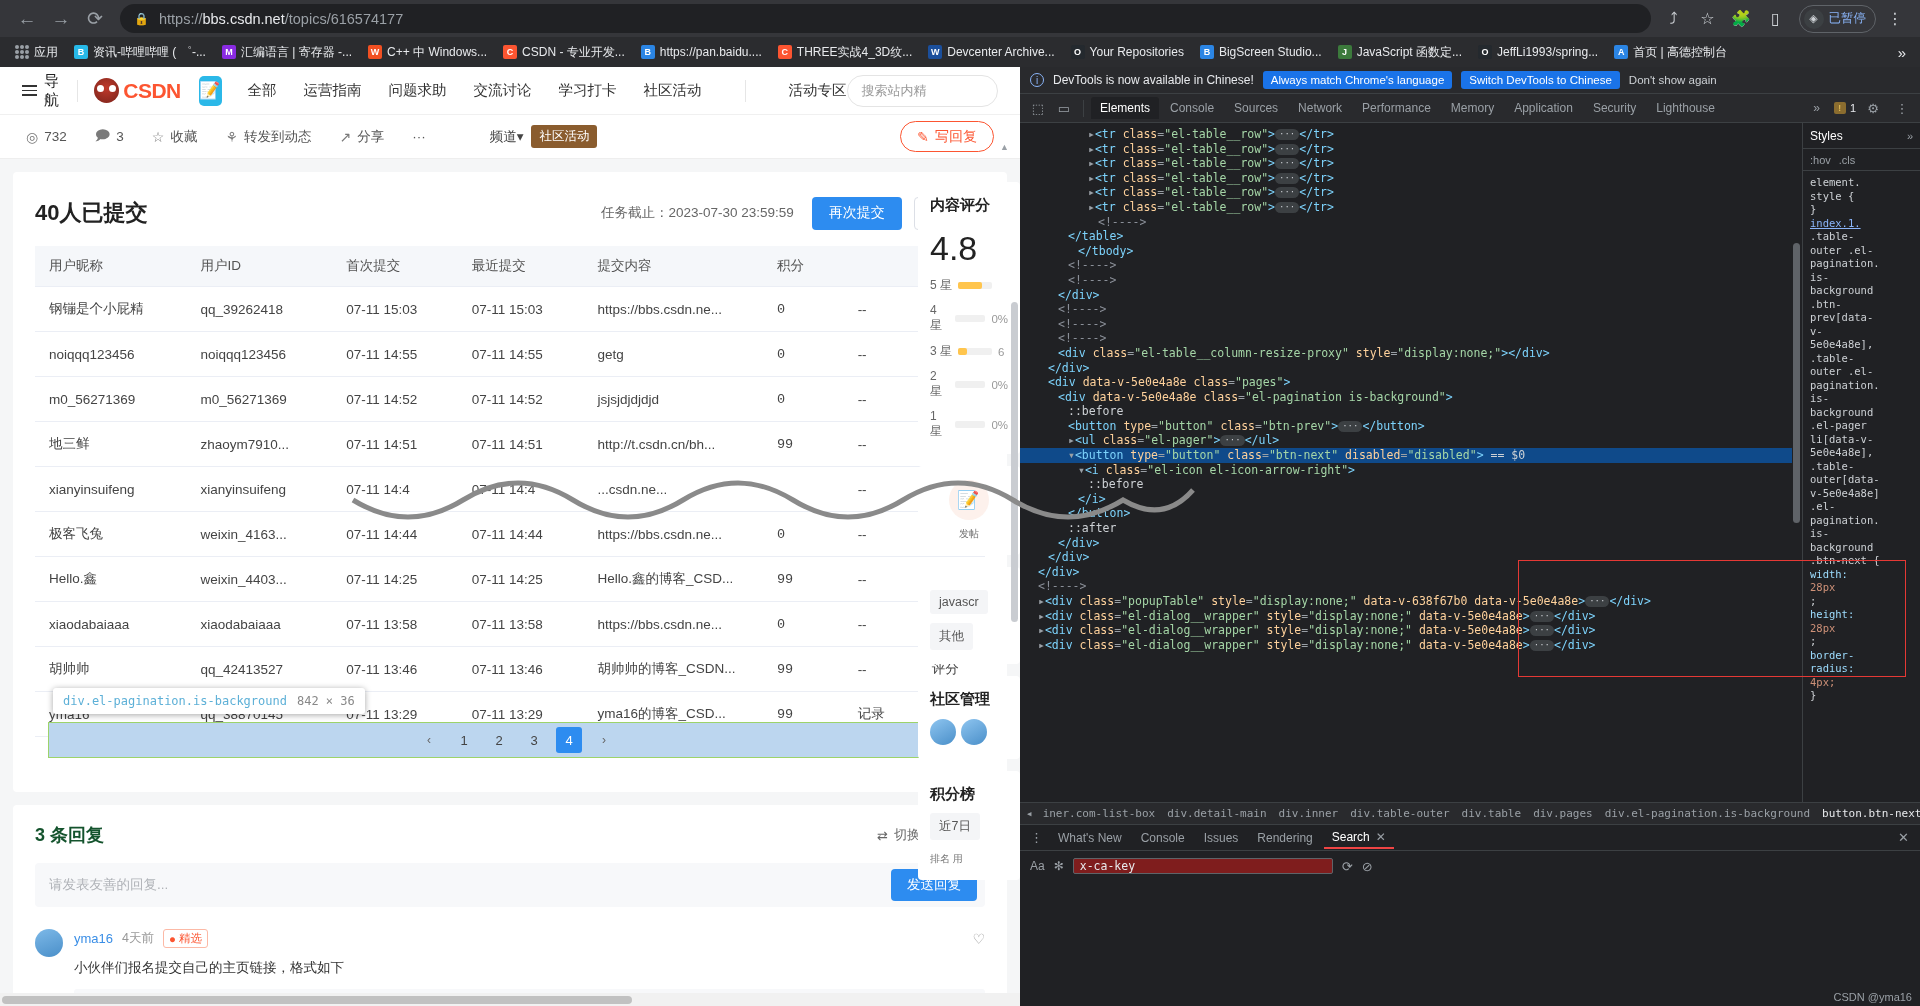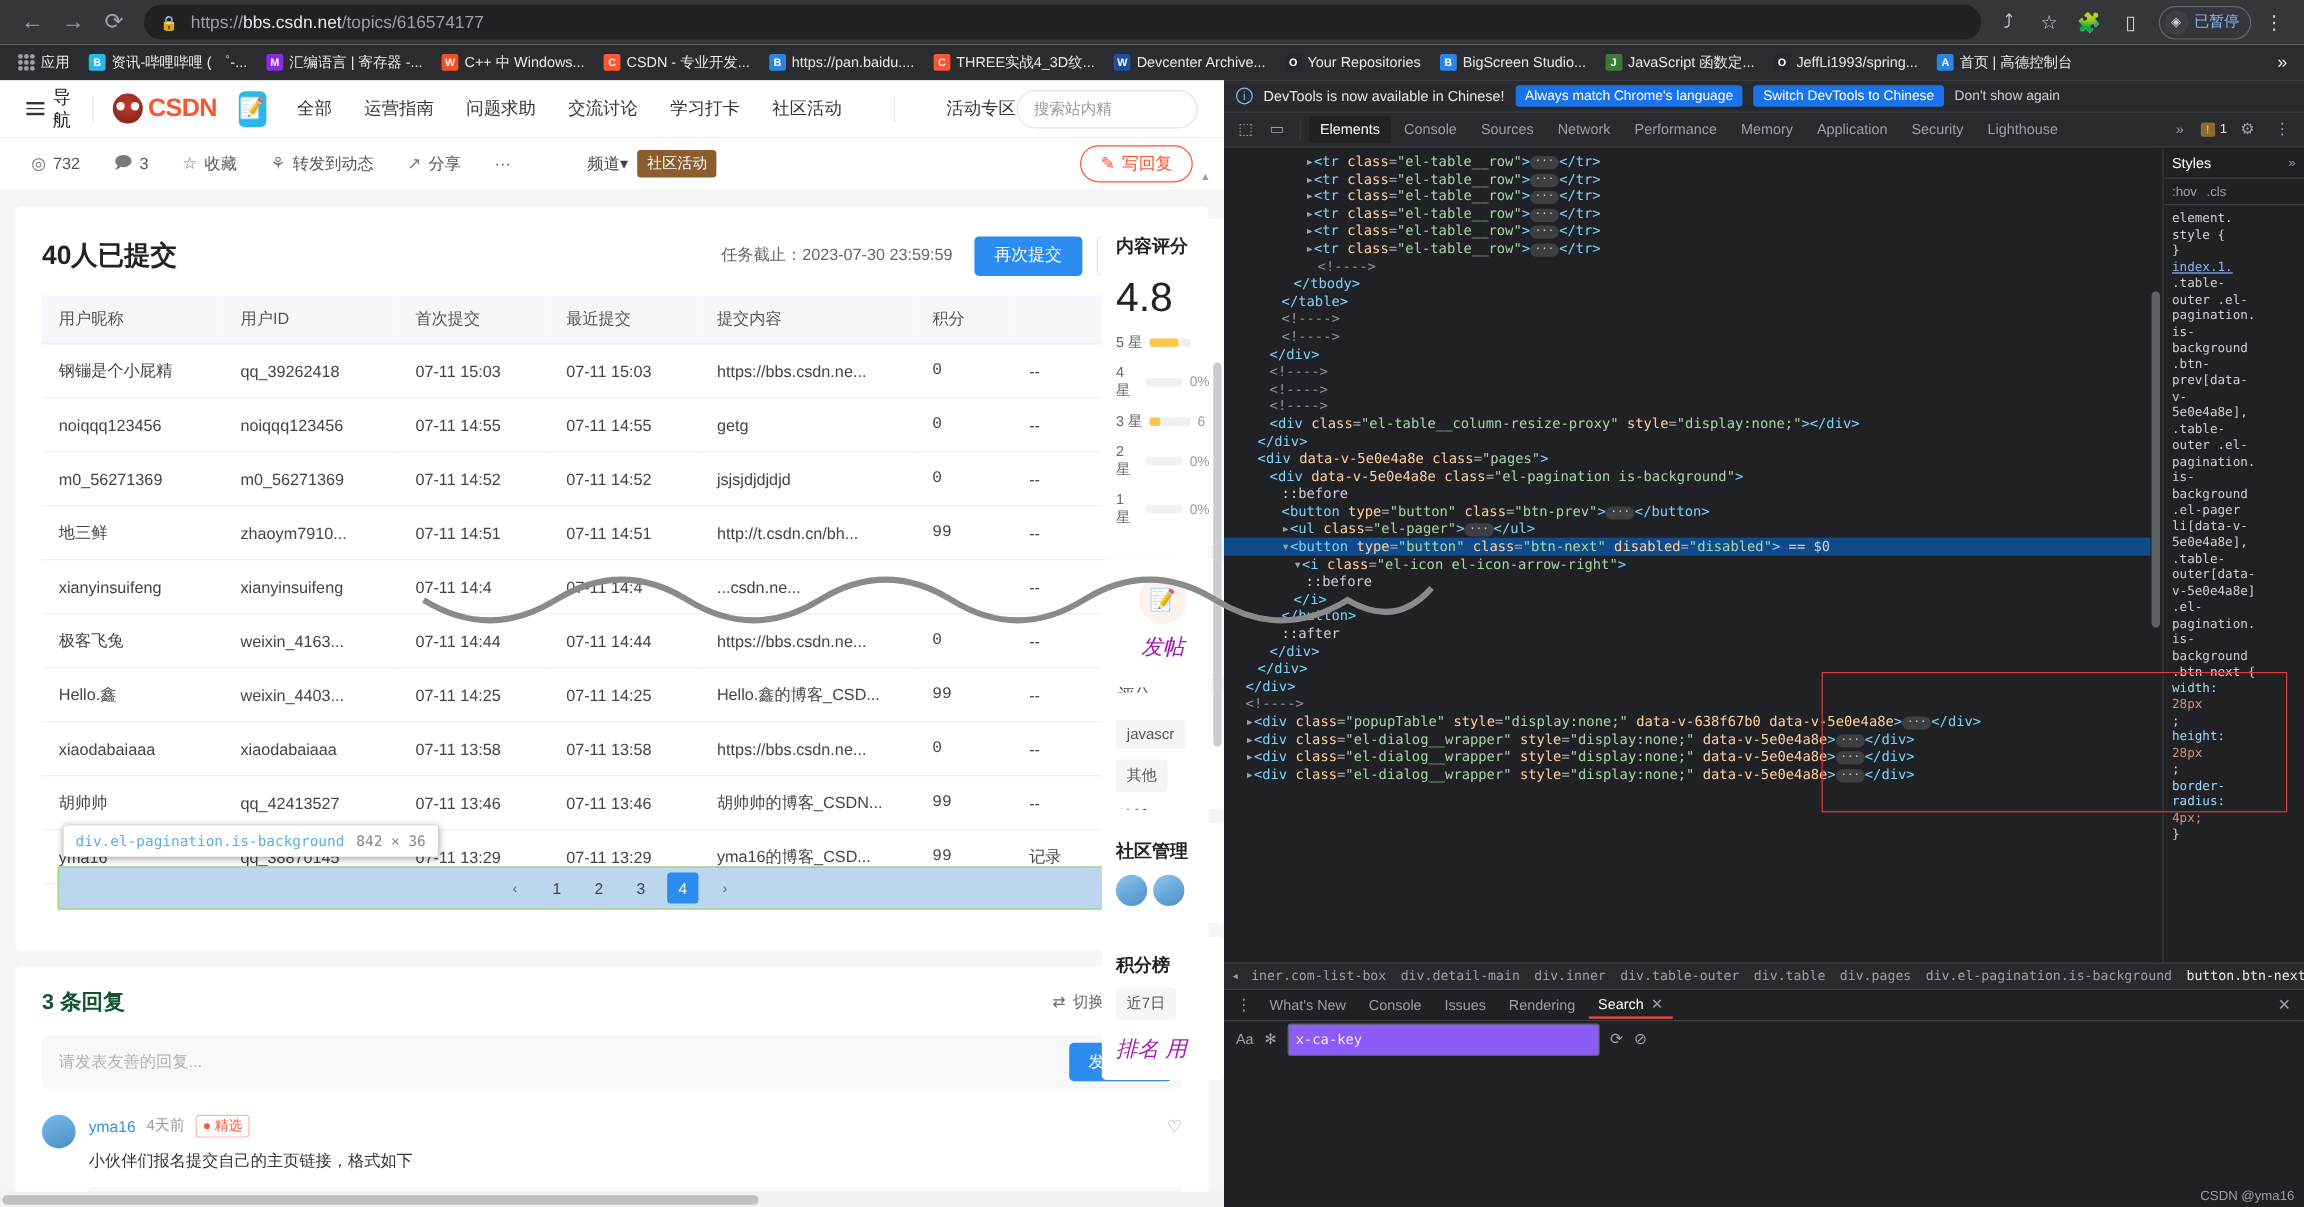--- a/index.html
+++ b/index.html
@@ -238,21 +238,21 @@
   .big-score { font-size: 34px; color: #222; margin-top: 14px; }
   .star-row { display: flex; align-items: center; gap: 6px; margin-top: 9px; font-size: 12px; color: #666; }
   .star-bar { width: 34px; height: 7px; background: #f0f0f0; border-radius: 2px; }
   .star-bar i { display: block; height: 100%; background: #ffc54d; border-radius: 2px; }
   .pct { font-size: 11.5px; color: #999; }
   .side-icon-btn {
     width: 40px; height: 40px; border-radius: 50%; background: #fdf1ec;
     display: flex; align-items: center; justify-content: center; margin: 0 auto;
     font-size: 18px; color: #fc5531;
   }
-  .side-icon-cap { text-align: center; font-size: 18px; color: #a21caf; margin-top: 7px; font-style: italic; }
+  .side-icon-cap { text-align: center; font-size: 10px; color: #737373; margin-top: 7px; }
   .tag-pill {
     display: inline-block; background: #f4f5f7; color: #555; border-radius: 3px;
     font-size: 12.5px; padding: 5px 9px; margin-top: 9px;
   }
   .admin-avatars { display: flex; gap: 5px; margin-top: 10px; }
   .admin-avatars i {
     width: 26px; height: 26px; border-radius: 50%; display: block;
     background: linear-gradient(150deg,#8ec5f0,#4a8fc9);
   }
   .side-scroll {
@@ -395,21 +395,21 @@
   .drawer-tabs .dots { color: #9aa0a6; font-size: 13px; padding: 0 4px; }
   .dtab { padding: 3px 8px; font-size: 12px; color: #9aa0a6; }
   .dtab.active { color: #fff; border-bottom: 2px solid #ef4444; text-align: center; }
   .dtab .x { margin-left: 6px; color: #9aa0a6; }
   .drawer-close { margin-left: auto; color: #9aa0a6; font-size: 13px; padding-right: 5px; }
   .search-row {
     height: 30px; display: flex; align-items: center; gap: 9px; padding: 0 10px;
   }
   .aa { color: #9aa0a6; font-size: 12px; }
   .srch-input {
-    width: 260px; height: 27px; background: #8b5cf6; border: 1px solid #5f6368;
+    width: 260px; height: 16px; background: #7f1d1d; border: 1px solid #5f6368;
     border-radius: 2px; color: #e8eaed; font-size: 11.5px; padding: 0 6px;
     font-family: "DejaVu Sans Mono", monospace;
   }
   .srch-ic { color: #9aa0a6; font-size: 13px; }
   .drawer-body { flex: 1; }
 
   
   .watermark {
     position: absolute; left: 345px; top: 396px; width: 890px; height: 110px;
     z-index: 40; pointer-events: none;
@@ -867,22 +867,22 @@
         <div class="dom-scroll">
             <div class="thumb"></div>
           </div>
       <div class="dom-line" style="padding-left: 68px;"><span class="tri">▸</span><span class="tg">&lt;tr</span> <span class="at">class</span>=<span class="av">"el-table__row"</span><span class="tg">&gt;</span><span class="ellip">···</span><span class="tg">&lt;/tr&gt;</span></div>
           <div class="dom-line" style="padding-left: 68px;"><span class="tri">▸</span><span class="tg">&lt;tr</span> <span class="at">class</span>=<span class="av">"el-table__row"</span><span class="tg">&gt;</span><span class="ellip">···</span><span class="tg">&lt;/tr&gt;</span></div>
           <div class="dom-line" style="padding-left: 68px;"><span class="tri">▸</span><span class="tg">&lt;tr</span> <span class="at">class</span>=<span class="av">"el-table__row"</span><span class="tg">&gt;</span><span class="ellip">···</span><span class="tg">&lt;/tr&gt;</span></div>
           <div class="dom-line" style="padding-left: 68px;"><span class="tri">▸</span><span class="tg">&lt;tr</span> <span class="at">class</span>=<span class="av">"el-table__row"</span><span class="tg">&gt;</span><span class="ellip">···</span><span class="tg">&lt;/tr&gt;</span></div>
           <div class="dom-line" style="padding-left: 68px;"><span class="tri">▸</span><span class="tg">&lt;tr</span> <span class="at">class</span>=<span class="av">"el-table__row"</span><span class="tg">&gt;</span><span class="ellip">···</span><span class="tg">&lt;/tr&gt;</span></div>
           <div class="dom-line" style="padding-left: 68px;"><span class="tri">▸</span><span class="tg">&lt;tr</span> <span class="at">class</span>=<span class="av">"el-table__row"</span><span class="tg">&gt;</span><span class="ellip">···</span><span class="tg">&lt;/tr&gt;</span></div>
           <div class="dom-line" style="padding-left: 78px;"><span class="cm">&lt;!----&gt;</span></div>
+          <div class="dom-line" style="padding-left: 48px;"><span class="tg">&lt;/table&gt;</span></div>
           <div class="dom-line" style="padding-left: 58px;"><span class="tg">&lt;/tbody&gt;</span></div>
-          <div class="dom-line" style="padding-left: 48px;"><span class="tg">&lt;/table&gt;</span></div>
           <div class="dom-line" style="padding-left: 48px;"><span class="cm">&lt;!----&gt;</span></div>
           <div class="dom-line" style="padding-left: 48px;"><span class="cm">&lt;!----&gt;</span></div>
           <div class="dom-line" style="padding-left: 38px;"><span class="tg">&lt;/div&gt;</span></div>
           <div class="dom-line" style="padding-left: 38px;"><span class="cm">&lt;!----&gt;</span></div>
           <div class="dom-line" style="padding-left: 38px;"><span class="cm">&lt;!----&gt;</span></div>
           <div class="dom-line" style="padding-left: 38px;"><span class="cm">&lt;!----&gt;</span></div>
           <div class="dom-line" style="padding-left: 38px;"><span class="tg">&lt;div</span> <span class="at">class</span>=<span class="av">"el-table__column-resize-proxy"</span> <span class="at">style</span>=<span class="av">"display:none;"</span><span class="tg">&gt;&lt;/div&gt;</span></div>
           <div class="dom-line" style="padding-left: 28px;"><span class="tg">&lt;/div&gt;</span></div>
           <div class="dom-line" style="padding-left: 28px;"><span class="tg">&lt;div</span> <span class="at">data-v-5e0e4a8e</span> <span class="at">class</span>=<span class="av">"pages"</span><span class="tg">&gt;</span></div>
           <div class="dom-line" style="padding-left: 38px;"><span class="tg">&lt;div</span> <span class="at">data-v-5e0e4a8e</span> <span class="at">class</span>=<span class="av">"el-pagination is-background"</span><span class="tg">&gt;</span></div>

